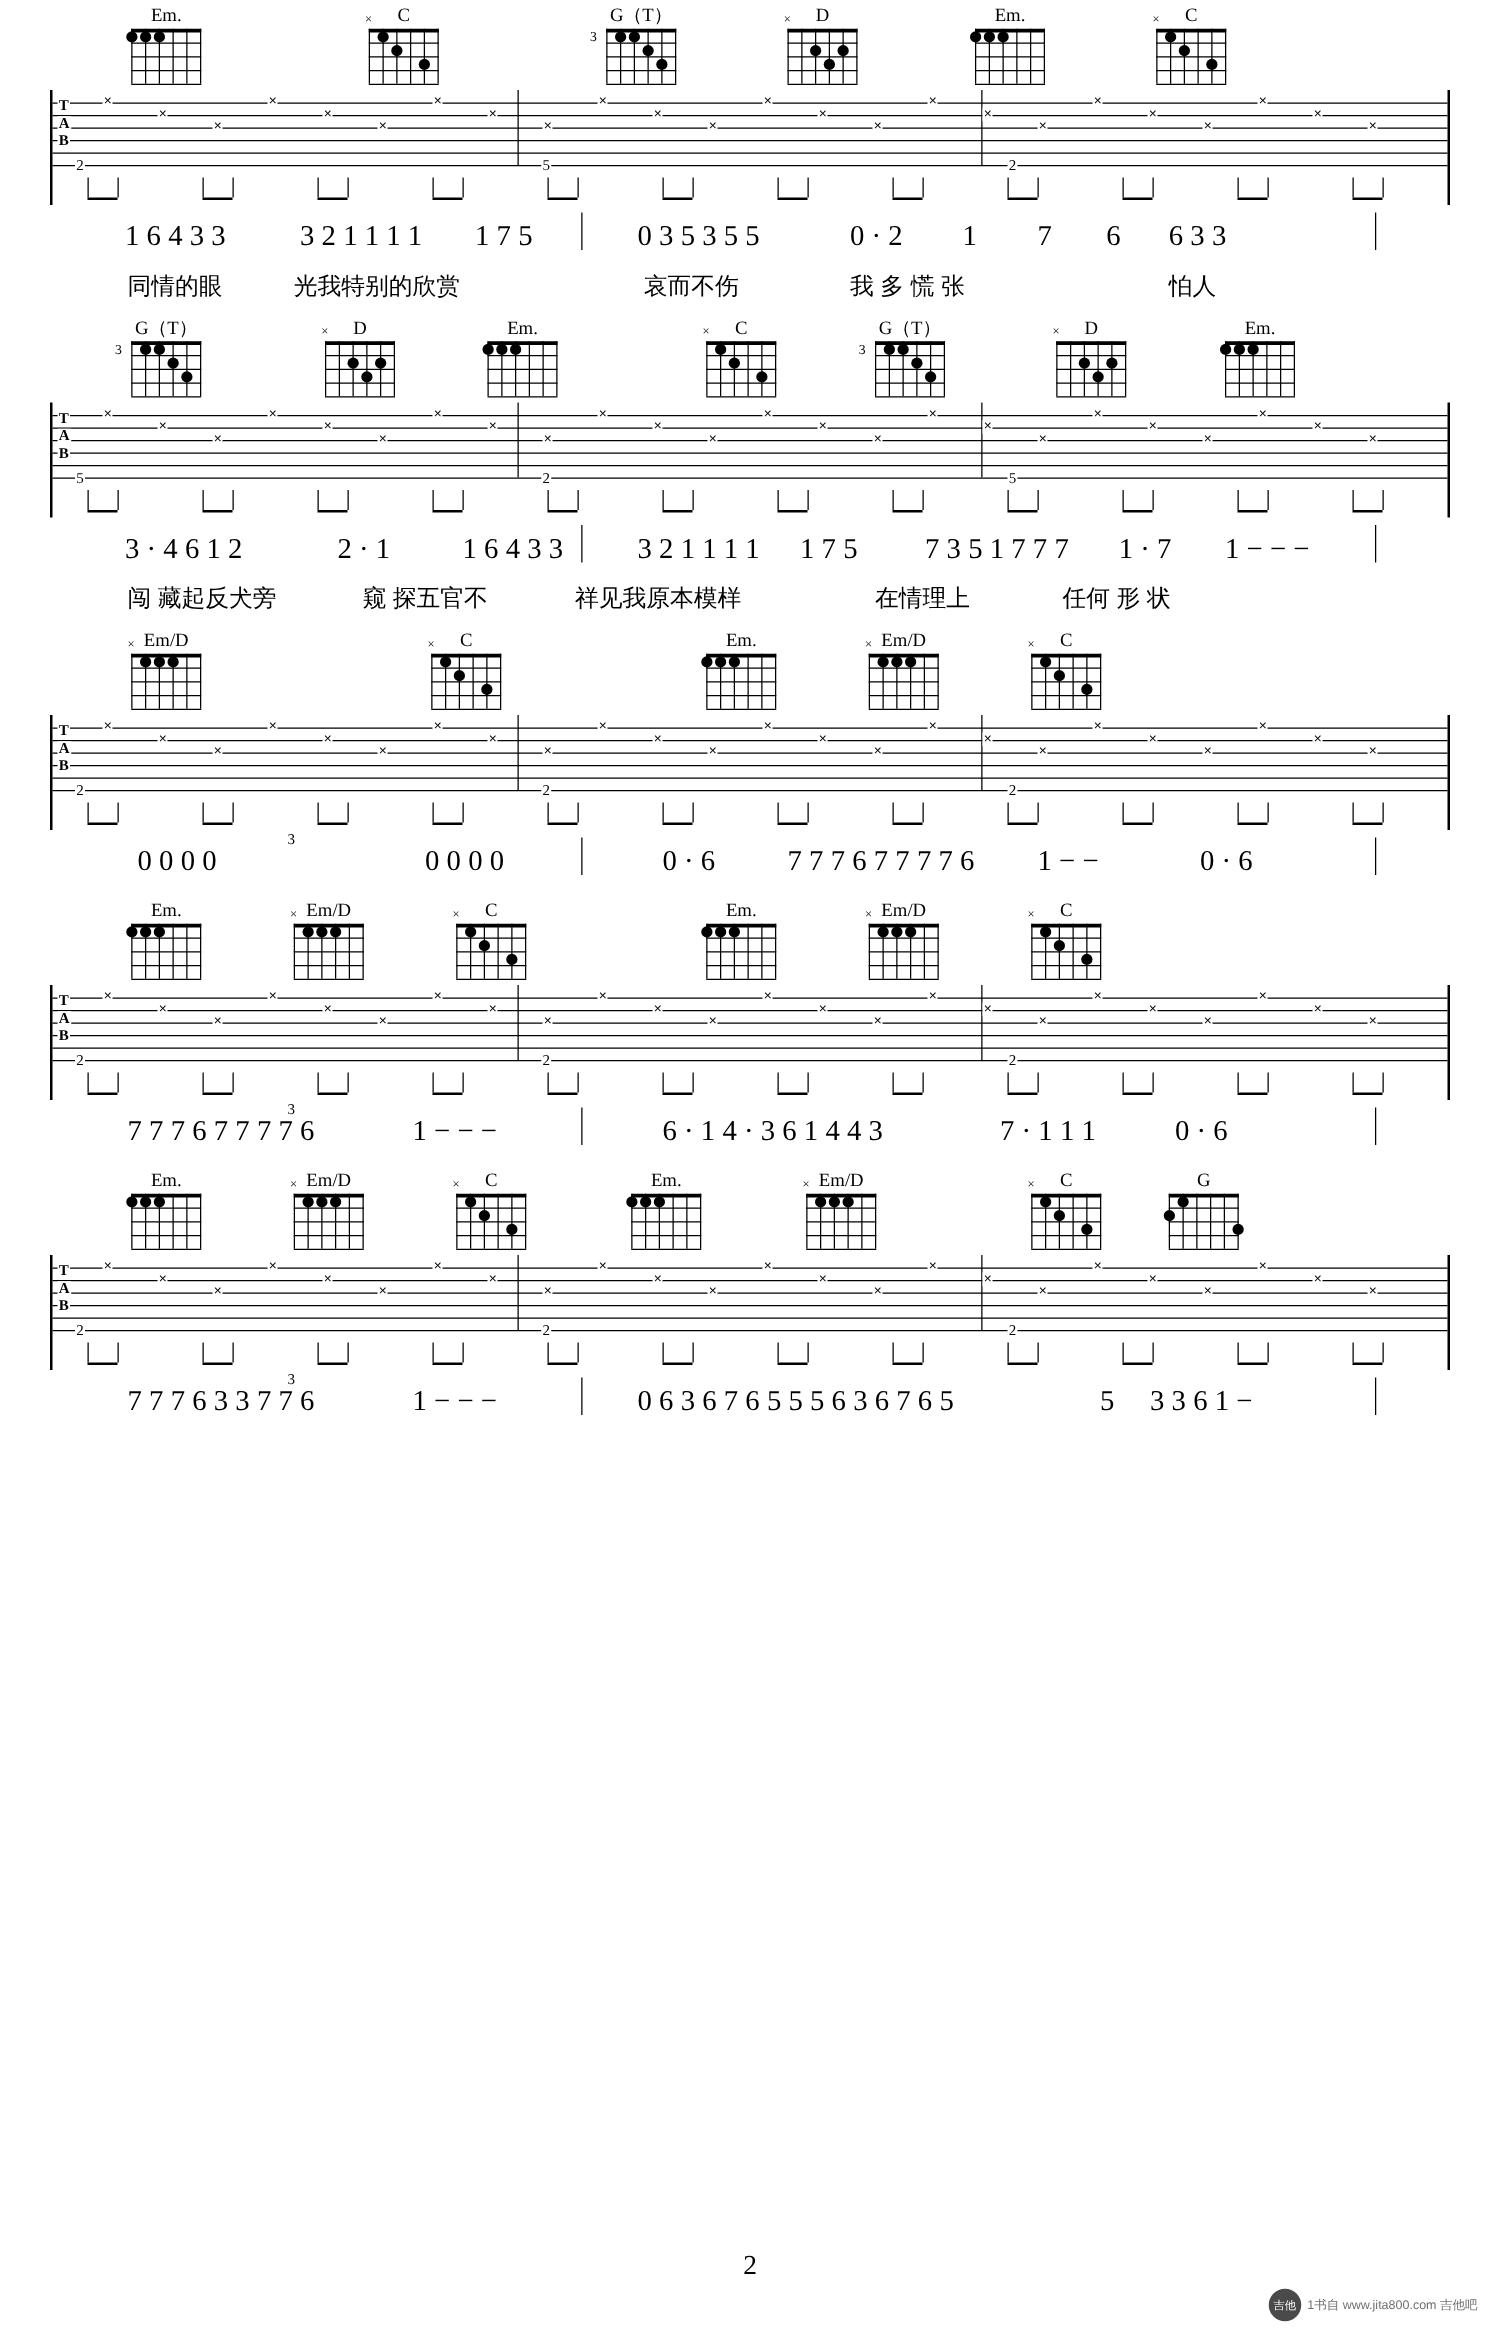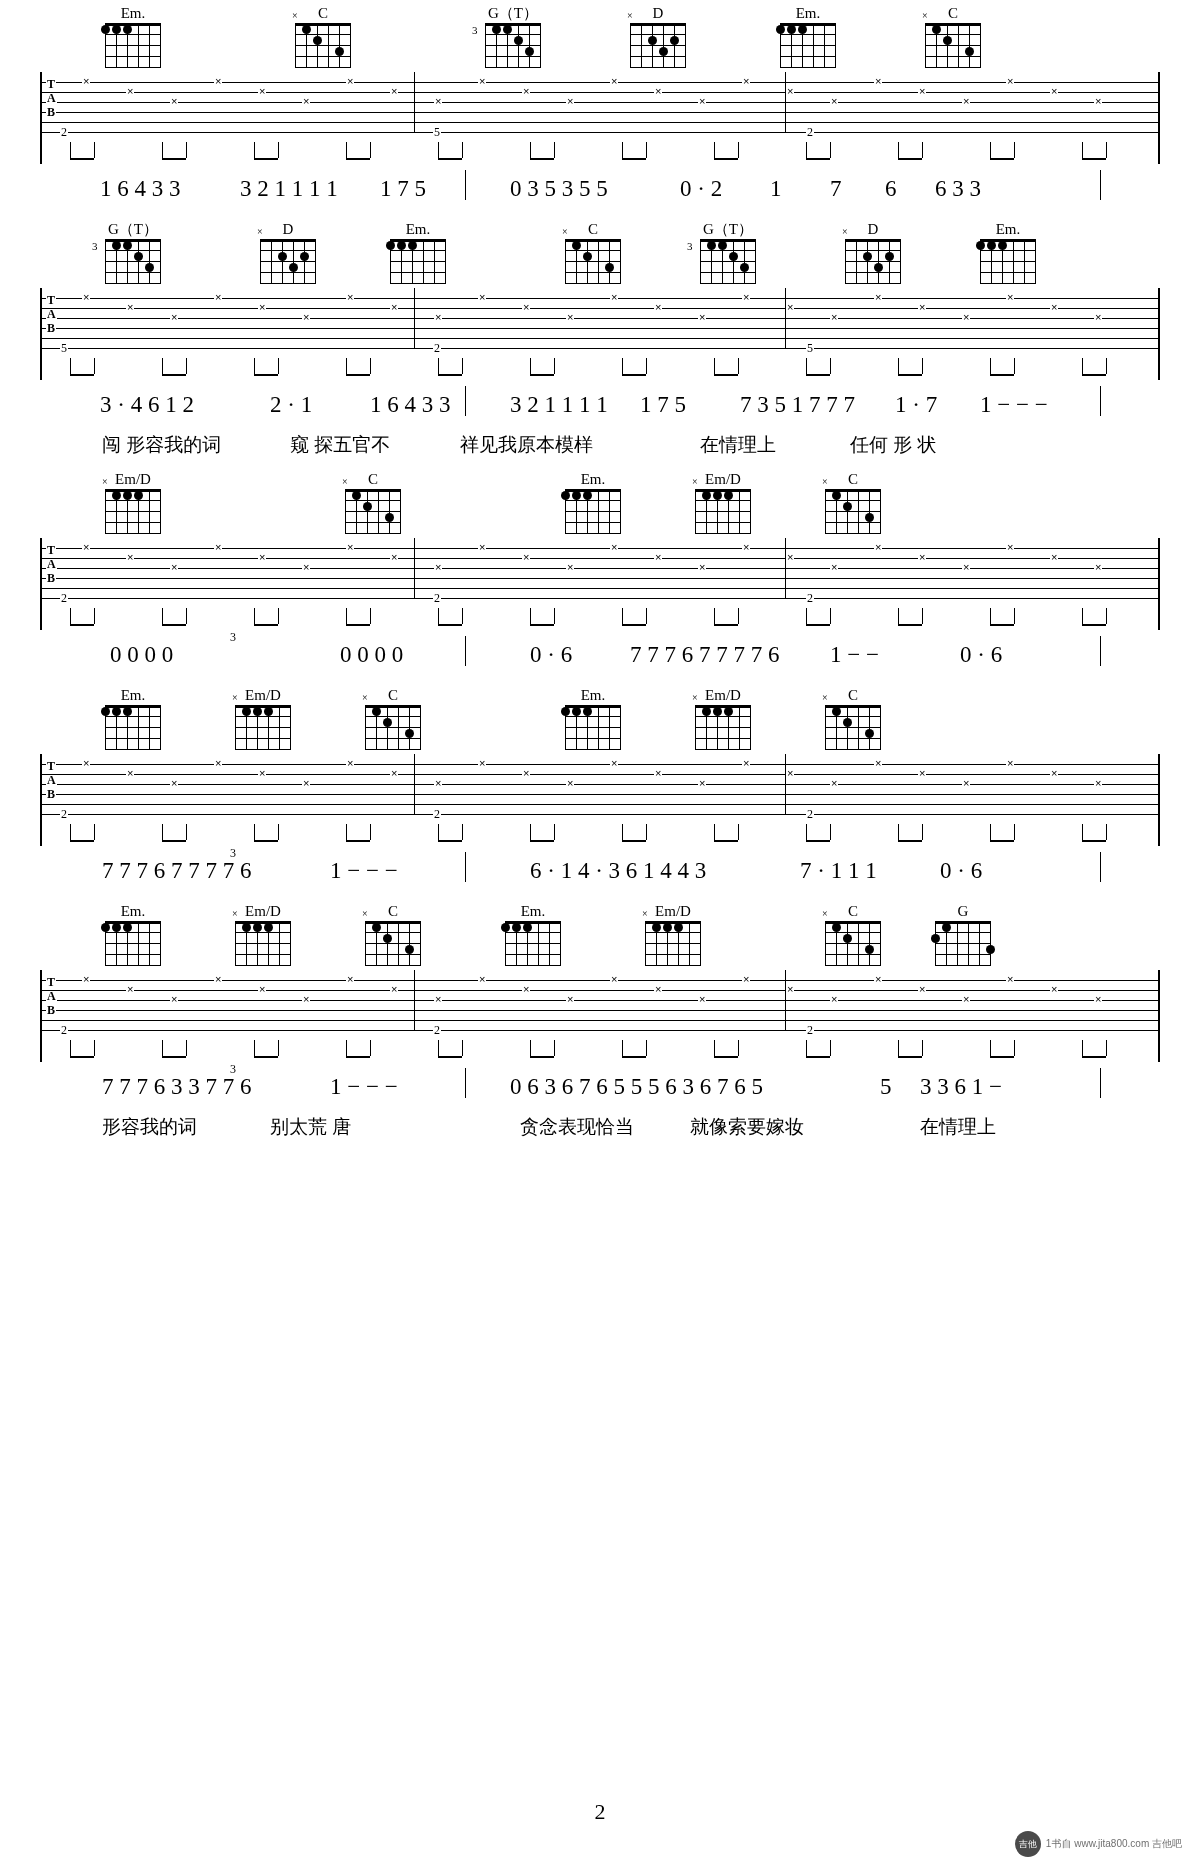--- a/index.html
+++ b/index.html
@@ -251,20 +251,27 @@
           <div class="mel" style="left: 340px; top: 12px;">1 7 5</div>
           <div class="mel" style="left: 470px; top: 12px;">0 3 5 3 5 5</div>
           <div class="mel" style="left: 640px; top: 12px;">0 · 2</div>
           <div class="mel" style="left: 730px; top: 12px;">1</div>
           <div class="mel" style="left: 790px; top: 12px;">7</div>
           <div class="mel" style="left: 845px; top: 12px;">6</div>
           <div class="mel" style="left: 895px; top: 12px;">6 3 3</div>
           <div class="melbar" style="left: 425px;"></div>
           <div class="melbar" style="left: 1060px;"></div>
         </div>
+        <div class="lyricrow">
+          <div class="lyr" style="left: 62px; top: 0px;">同情的眼</div>
+          <div class="lyr" style="left: 195px; top: 0px;">光我特别的欣赏</div>
+          <div class="lyr" style="left: 475px; top: 0px;">哀而不伤</div>
+          <div class="lyr" style="left: 640px; top: 0px;">我 多 慌 张</div>
+          <div class="lyr" style="left: 895px; top: 0px;">怕人</div>
+        </div>
       </div>
       <div class="system">
         <div class="chordrow">
           <div class="chord" style="left: 60px; top: 6px;">
             <div class="cname">G（T）</div>
             <div class="grid">
               <div class="nut"></div>
               <div class="fretline" style="top: 11px;"></div>
               <div class="fretline" style="top: 22px;"></div>
               <div class="fretline" style="top: 33px;"></div>
@@ -484,21 +491,21 @@
           <div class="mel" style="left: 330px; top: 12px;">1 6 4 3 3</div>
           <div class="mel" style="left: 470px; top: 12px;">3 2 1 1 1 1</div>
           <div class="mel" style="left: 600px; top: 12px;">1 7 5</div>
           <div class="mel" style="left: 700px; top: 12px;">7 3 5 1 7 7 7</div>
           <div class="mel" style="left: 855px; top: 12px;">1 · 7</div>
           <div class="mel" style="left: 940px; top: 12px;">1 − − −</div>
           <div class="melbar" style="left: 425px;"></div>
           <div class="melbar" style="left: 1060px;"></div>
         </div>
         <div class="lyricrow">
-          <div class="lyr" style="left: 62px; top: 0px;">闯 形容我的词</div>
+          <div class="lyr" style="left: 62px; top: 0px;">闯 藏起反犬旁</div>
           <div class="lyr" style="left: 250px; top: 0px;">窥 探五官不</div>
           <div class="lyr" style="left: 420px; top: 0px;">祥见我原本模样</div>
           <div class="lyr" style="left: 660px; top: 0px;">在情理上</div>
           <div class="lyr" style="left: 810px; top: 0px;">任何 形 状</div>
         </div>
       </div>
       <div class="system">
         <div class="chordrow">
           <div class="chord" style="left: 60px; top: 6px;">
             <div class="cname">Em/D</div>
@@ -1115,27 +1122,20 @@
         <div class="melodyrow">
           <div class="mel" style="left: 62px; top: 12px;">7 7 7 6 3 3 7 7 6</div>
           <div class="mel" style="left: 290px; top: 12px;">1 − − −</div>
           <div class="mel" style="left: 470px; top: 12px;">0 6 3 6 7 6 5 5 5 6 3 6 7 6 5</div>
           <div class="mel" style="left: 840px; top: 12px;">5</div>
           <div class="mel" style="left: 880px; top: 12px;">3 3 6 1 −</div>
           <div class="melbar" style="left: 425px;"></div>
           <div class="melbar" style="left: 1060px;"></div>
           <div class="trip" style="left: 190px; top: 0px;">3</div>
         </div>
-        <div class="lyricrow">
-          <div class="lyr" style="left: 62px; top: 0px;">形容我的词</div>
-          <div class="lyr" style="left: 230px; top: 0px;">别太荒 唐</div>
-          <div class="lyr" style="left: 480px; top: 0px;">贪念表现恰当</div>
-          <div class="lyr" style="left: 650px; top: 0px;">就像索要嫁妆</div>
-          <div class="lyr" style="left: 880px; top: 0px;">在情理上</div>
-        </div>
       </div>
     </div>
   <div class="pagenum">2</div>
   <div class="watermark">
     <div class="wm-logo">吉他</div>
     <div class="wm-text">1书自 www.jita800.com 吉他吧</div>
   </div>
 </div>
 
 </body></html>

